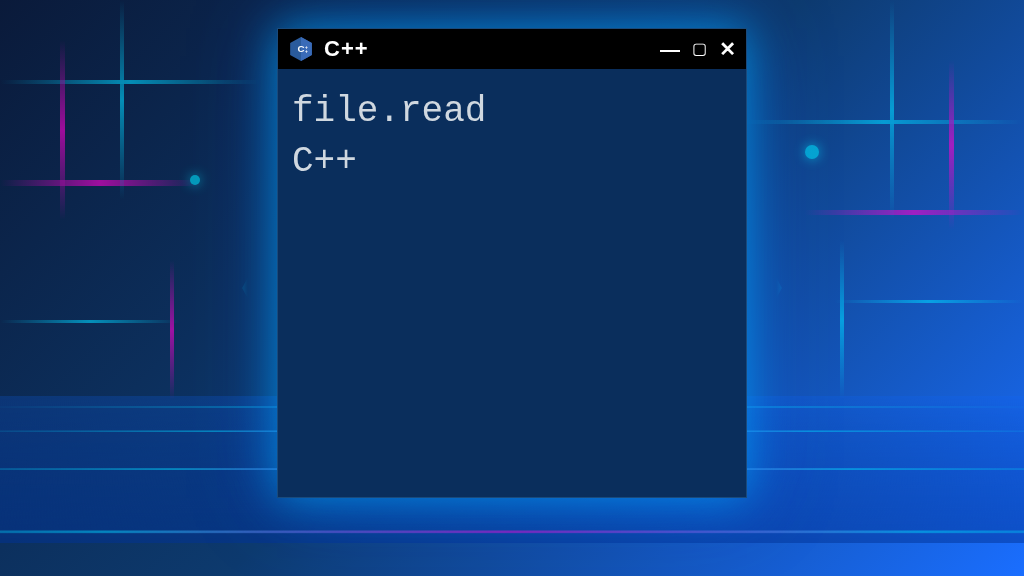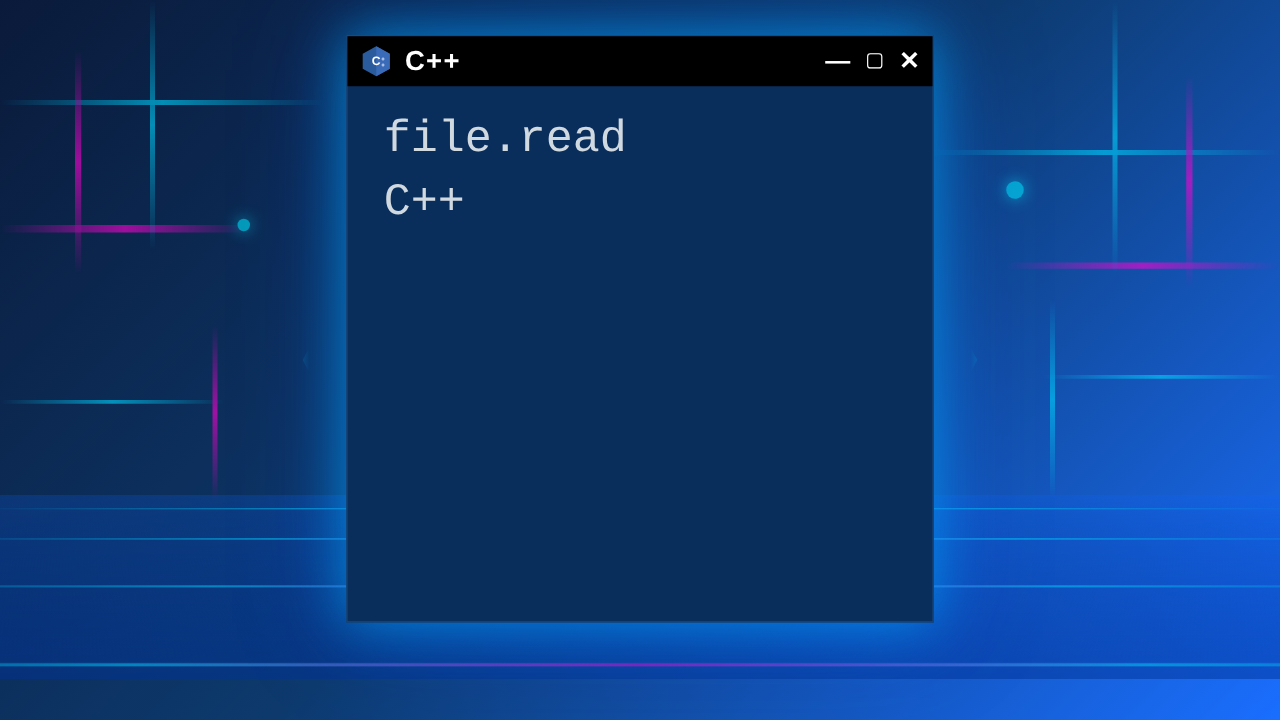--- a/index.html
+++ b/index.html
@@ -118,21 +118,21 @@
       font-size: 20px;
       line-height: 1;
       font-family: Arial, sans-serif;
       cursor: pointer;
       user-select: none;
     }
     .ctrl.min { font-weight: bold; }
     .ctrl.max { font-size: 16px; }
     .ctrl.close { font-size: 20px; font-weight: bold; }
     .content {
-      padding: 18px 29px;
+      padding: 18px 14px;
       color: #d0d8e0;
       font-size: 36px;
       line-height: 1.4;
       font-family: 'Consolas', 'Courier New', monospace;
     }
     .code-line { white-space: pre; }
     .dot {
       position: absolute;
       width: 14px;
       height: 14px;

